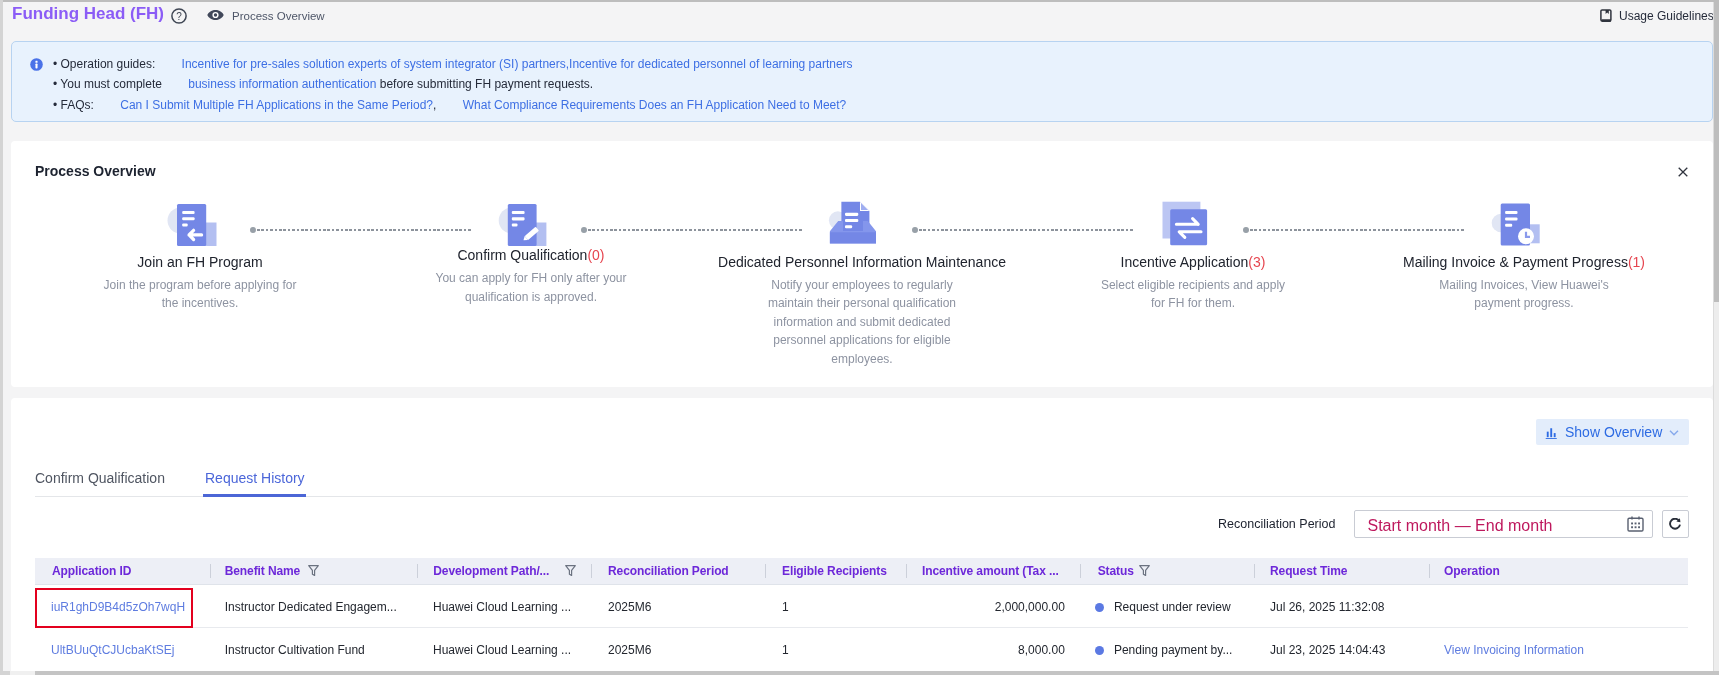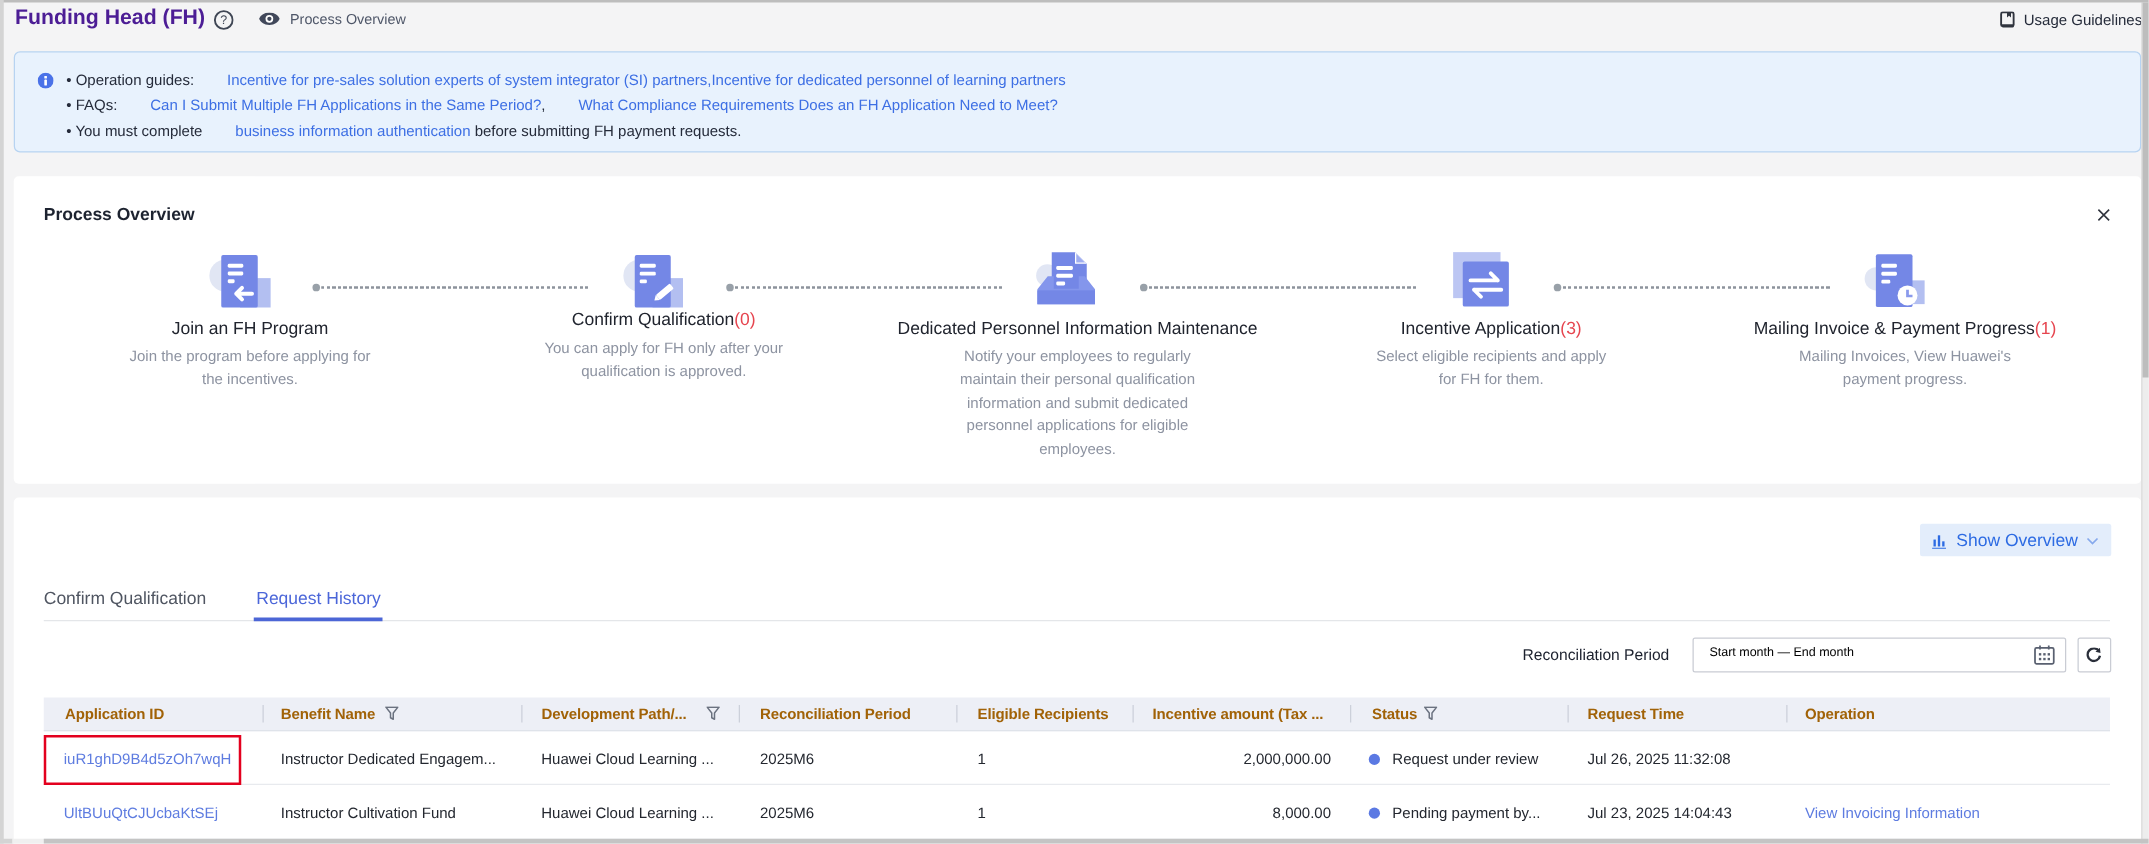--- a/index.html
+++ b/index.html
@@ -10,28 +10,28 @@
 .lnk { color:#3d6fe4;margin-left:23px; }
 a.tlnk, .rcell.tlnk { color:#5e7ce0 !important; }
 .card { position:absolute; background:#fff; border-radius:4px; }
 .dotline { position:absolute; height:2.2px; background-image:repeating-linear-gradient(90deg,#8d939c 0 2.6px,transparent 2.6px 4.4px); }
 .dotcap { position:absolute; width:5.8px; height:5.8px; border-radius:50%; background:#98a0a8; }
 .step { position:absolute; width:332px; text-align:center; }
 .step .ttl { font-size:14px; line-height:16px; color:#20242e; }
 .step .ttl .red { color:#e6454f; }
 .step .desc { margin-top:6px; font-size:12px; line-height:18.5px; color:#8d93a1; }
 .hsep { position:absolute; top:6px; width:1px; height:14px; background:#ccd0da; }
-.hcell { position:absolute; top:0; height:26px; line-height:27px; font-weight:bold; font-size:12px; letter-spacing:-0.1px; color:#a16207; white-space:nowrap; }
+.hcell { position:absolute; top:0; height:26px; line-height:27px; font-weight:bold; font-size:12px; letter-spacing:-0.1px; color:#6d28d9; white-space:nowrap; }
 .rcell { position:absolute; top:0; height:43px; line-height:44px; font-size:12px; color:#23272f; white-space:nowrap; }
 .funnel { position:absolute; top:7px; }
 </style>
 </head>
 <body>
 
-<div class="abs" style="left:12px;top:3.5px;font-size:17px;font-weight:bold;color:#4c1d95;">Funding Head (FH)</div>
+<div class="abs" style="left:12px;top:3.5px;font-size:17px;font-weight:bold;color:#8b5cf6;">Funding Head (FH)</div>
 <svg class="abs" style="left:171px;top:8px;" width="16" height="16" viewBox="0 0 16 16">
   <circle cx="8" cy="8" r="7.1" fill="none" stroke="#3f4654" stroke-width="1.5"></circle>
   <text x="8" y="11.6" font-size="10" font-family="Liberation Sans" fill="#3f4654" text-anchor="middle">?</text>
 </svg>
 <svg class="abs" style="left:207px;top:10px;" width="17" height="10" viewBox="0 0 17 10">
   <path d="M8.5 0 C4.2 0 1.1 2.8 0.3 5 C1.1 7.2 4.2 10 8.5 10 C12.8 10 15.9 7.2 16.7 5 C15.9 2.8 12.8 0 8.5 0 Z" fill="#41485a"></path>
   <circle cx="8.5" cy="5" r="3.1" fill="#fff"></circle>
   <circle cx="8.5" cy="5" r="1.7" fill="#41485a"></circle>
 </svg>
 <div class="abs" style="left:232px;top:9.5px;font-size:11.5px;color:#4e5668;">Process Overview</div>
@@ -43,22 +43,22 @@
 <div class="abs" style="left:1619px;top:9px;font-size:12px;color:#252b3a;white-space:nowrap;">Usage Guidelines</div>
 
 <div class="abs" style="left:11px;top:41px;width:1702px;height:81px;background:#e8f2fd;border:1px solid #b7d3f1;border-radius:5px;"></div>
 <svg class="abs" style="left:30px;top:57.5px;" width="13" height="13" viewBox="0 0 13 13">
   <circle cx="6.5" cy="6.5" r="6.3" fill="#4a72e8"></circle>
   <rect x="5.45" y="2.7" width="2.1" height="2.1" rx="0.4" fill="#fff"></rect>
   <rect x="5.45" y="5.6" width="2.1" height="4.8" rx="0.7" fill="#fff"></rect>
 </svg>
 <div class="abs" style="left:53px;top:54px;font-size:12px;line-height:20.3px;color:#252b3a;">
   <div>• Operation guides: <a class="lnk" href="#">Incentive for pre-sales solution experts of system integrator (SI) partners,Incentive for dedicated personnel of learning partners</a></div>
+  <div>• You must complete <a class="lnk" href="#">business information authentication</a> before submitting FH payment requests.</div>
   <div>• FAQs: <a class="lnk" href="#">Can I Submit Multiple FH Applications in the Same Period?</a>, <a class="lnk" href="#">What Compliance Requirements Does an FH Application Need to Meet?</a></div>
-  <div>• You must complete <a class="lnk" href="#">business information authentication</a> before submitting FH payment requests.</div>
 </div>
 
 <div class="card" style="left:11px;top:141px;width:1702px;height:245.5px;"></div>
 <div class="abs" style="left:35px;top:163px;font-size:14px;font-weight:bold;color:#1d2330;">Process Overview</div>
 <svg class="abs" style="left:1677.5px;top:166.5px;" width="10" height="10" viewBox="0 0 10 10">
   <path d="M0.7 0.7 L9.3 9.3 M9.3 0.7 L0.7 9.3" stroke="#30343e" stroke-width="1.3"></path>
 </svg>
 
 <div class="dotcap" style="left:250.2px;top:227.4px;"></div>
 <div class="dotline" style="left:257px;top:229.3px;width:214px;"></div>
@@ -159,21 +159,21 @@
   <path d="M1 0.8 L5 4.8 L9 0.8" stroke="#86a9ec" stroke-width="1.4" fill="none"></path>
 </svg>
 
 <div class="abs" style="left:35px;top:469.5px;font-size:14px;color:#4f5561;">Confirm Qualification</div>
 <div class="abs" style="left:205px;top:469.5px;font-size:14px;color:#4b66d9;">Request History</div>
 <div class="abs" style="left:35px;top:495.8px;width:1653px;height:1px;background:#e4e6e9;"></div>
 <div class="abs" style="left:203px;top:494px;width:103px;height:3px;background:#4c66d6;"></div>
 
 <div class="abs" style="left:1218px;top:516.5px;font-size:12.5px;color:#1c212e;">Reconciliation Period</div>
 <div class="abs" style="left:1353.5px;top:510px;width:299px;height:27.5px;background:#fff;border:1px solid #c9ccd4;border-radius:2px;"></div>
-<div class="abs" style="left:1367.5px;top:517px;font-size:10px;color:#000000;">Start month — End month</div>
+<div class="abs" style="left:1367.5px;top:517px;font-size:16px;color:#be185d;">Start month — End month</div>
 <svg class="abs" style="left:1626.6px;top:515.5px;" width="17" height="16" viewBox="0 0 17 16">
   <rect x="1" y="2.3" width="15" height="12.7" rx="1.2" fill="none" stroke="#596070" stroke-width="1.4"></rect>
   <path d="M5 0.4 L5 3.6 M12 0.4 L12 3.6" stroke="#596070" stroke-width="1.4"></path>
   <rect x="4.1" y="6.5" width="1.9" height="1.9" fill="#596070"></rect>
   <rect x="7.6" y="6.5" width="1.9" height="1.9" fill="#596070"></rect>
   <rect x="11.1" y="6.5" width="1.9" height="1.9" fill="#596070"></rect>
   <rect x="4.1" y="10.3" width="1.9" height="1.9" fill="#596070"></rect>
   <rect x="7.6" y="10.3" width="1.9" height="1.9" fill="#596070"></rect>
   <rect x="11.1" y="10.3" width="1.9" height="1.9" fill="#596070"></rect>
 </svg>

